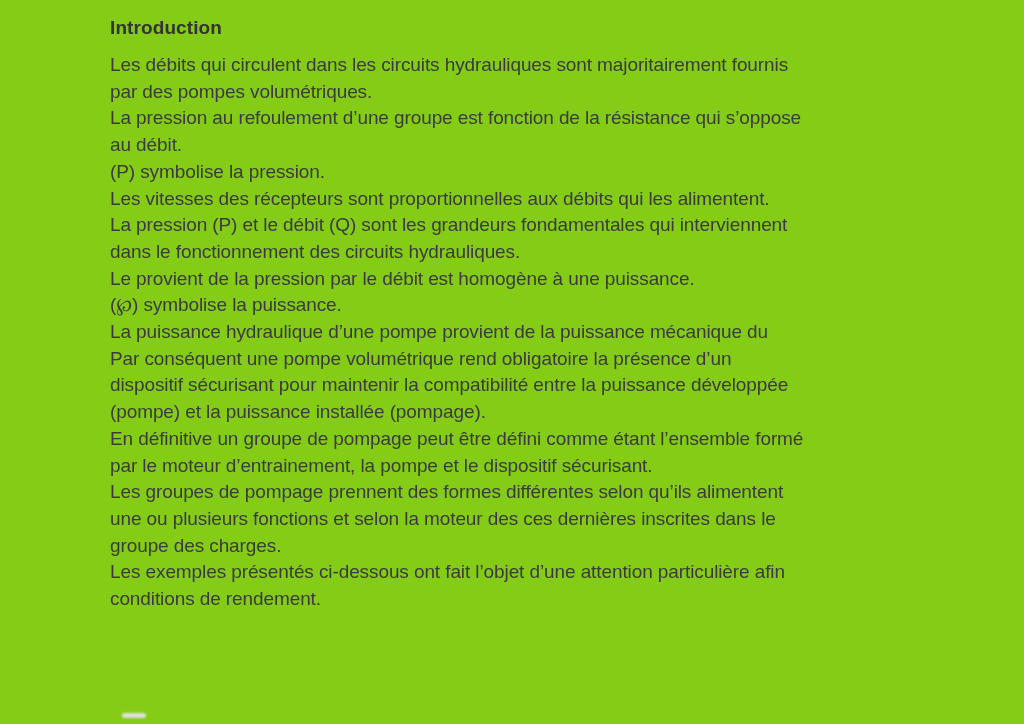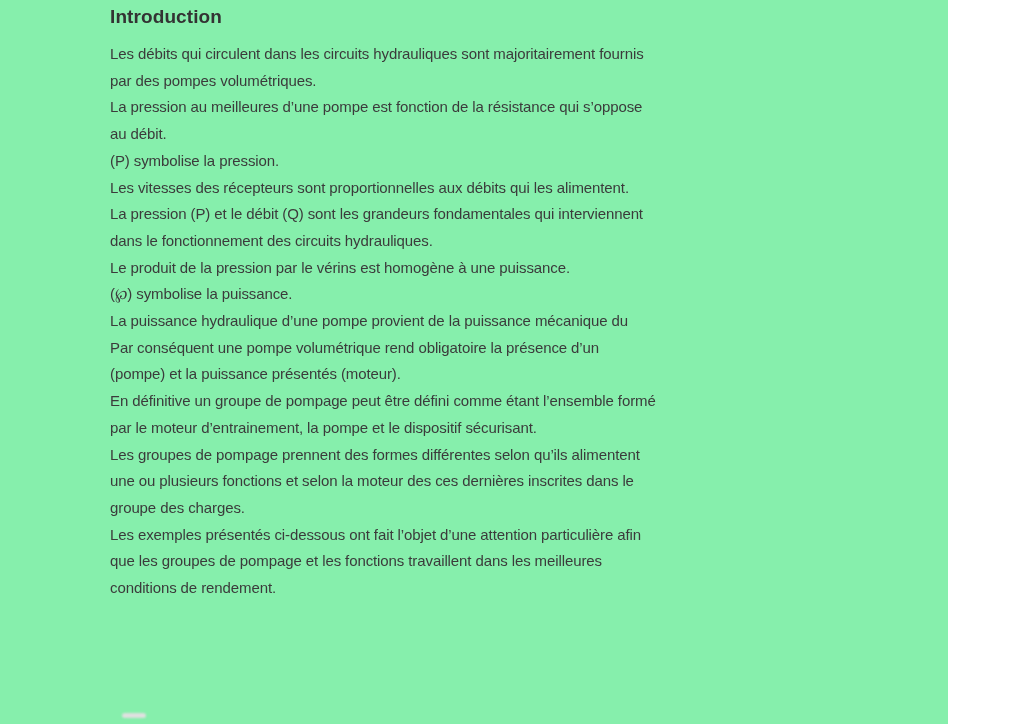--- a/index.html
+++ b/index.html
@@ -2,39 +2,39 @@
 <html><head>
 <meta charset="utf-8">
 <style>
   html, body {
     margin: 0;
     padding: 0;
     background: #ffffff;
   }
   .page {
     position: relative;
-    width: 948px;
+    width: 1024px;
     height: 724px;
-    background: #86efac;
+    background: #84cc16;
     overflow: hidden;
     font-family: "Liberation Sans", sans-serif;
     color: #3b3b3b;
     box-sizing: border-box;
-    padding: 3px 96px 0 110px;
+    padding: 14px 96px 0 110px;
   }
   .heading {
     font-size: 19px;
     font-weight: 700;
     color: #333333;
     margin: 0 0 11px 0;
     line-height: 27px;
     letter-spacing: 0.1px;
   }
   .body-lines .line {
-    font-size: 15px;
+    font-size: 19px;
     line-height: 26.7px;
     white-space: nowrap;
     color: #3b3b3b;
     letter-spacing: -0.1px;
   }
   .scan-artifact {
     position: absolute;
     left: 122px;
     top: 713px;
     width: 24px;
@@ -46,35 +46,35 @@
 </style>
 </head>
 <body>
 
 <div class="page">
   <h1 class="heading">Introduction</h1>
 
   <div class="body-lines">
       <div class="line">Les débits qui circulent dans les circuits hydrauliques sont majoritairement fournis</div>
       <div class="line">par des pompes volumétriques.</div>
-      <div class="line">La pression au meilleures d’une pompe est fonction de la résistance qui s’oppose</div>
+      <div class="line">La pression au refoulement d’une groupe est fonction de la résistance qui s’oppose</div>
       <div class="line">au débit.</div>
       <div class="line">(P) symbolise la pression.</div>
       <div class="line">Les vitesses des récepteurs sont proportionnelles aux débits qui les alimentent.</div>
       <div class="line">La pression (P) et le débit (Q) sont les grandeurs fondamentales qui interviennent</div>
       <div class="line">dans le fonctionnement des circuits hydrauliques.</div>
-      <div class="line">Le produit de la pression par le vérins est homogène à une puissance.</div>
+      <div class="line">Le provient de la pression par le débit est homogène à une puissance.</div>
       <div class="line">(℘) symbolise la puissance.</div>
       <div class="line">La puissance hydraulique d’une pompe provient de la puissance mécanique du</div>
       <div class="line">Par conséquent une pompe volumétrique rend obligatoire la présence d’un</div>
-      <div class="line">(pompe) et la puissance présentés (moteur).</div>
+      <div class="line">dispositif sécurisant pour maintenir la compatibilité entre la puissance développée</div>
+      <div class="line">(pompe) et la puissance installée (pompage).</div>
       <div class="line">En définitive un groupe de pompage peut être défini comme étant l’ensemble formé</div>
       <div class="line">par le moteur d’entrainement, la pompe et le dispositif sécurisant.</div>
       <div class="line">Les groupes de pompage prennent des formes différentes selon qu’ils alimentent</div>
       <div class="line">une ou plusieurs fonctions et selon la moteur des ces dernières inscrites dans le</div>
       <div class="line">groupe des charges.</div>
       <div class="line">Les exemples présentés ci-dessous ont fait l’objet d’une attention particulière afin</div>
-      <div class="line">que les groupes de pompage et les fonctions travaillent dans les meilleures</div>
       <div class="line">conditions de rendement.</div>
     </div>
 
   <div class="scan-artifact"></div>
 </div>
 
 </body></html>

